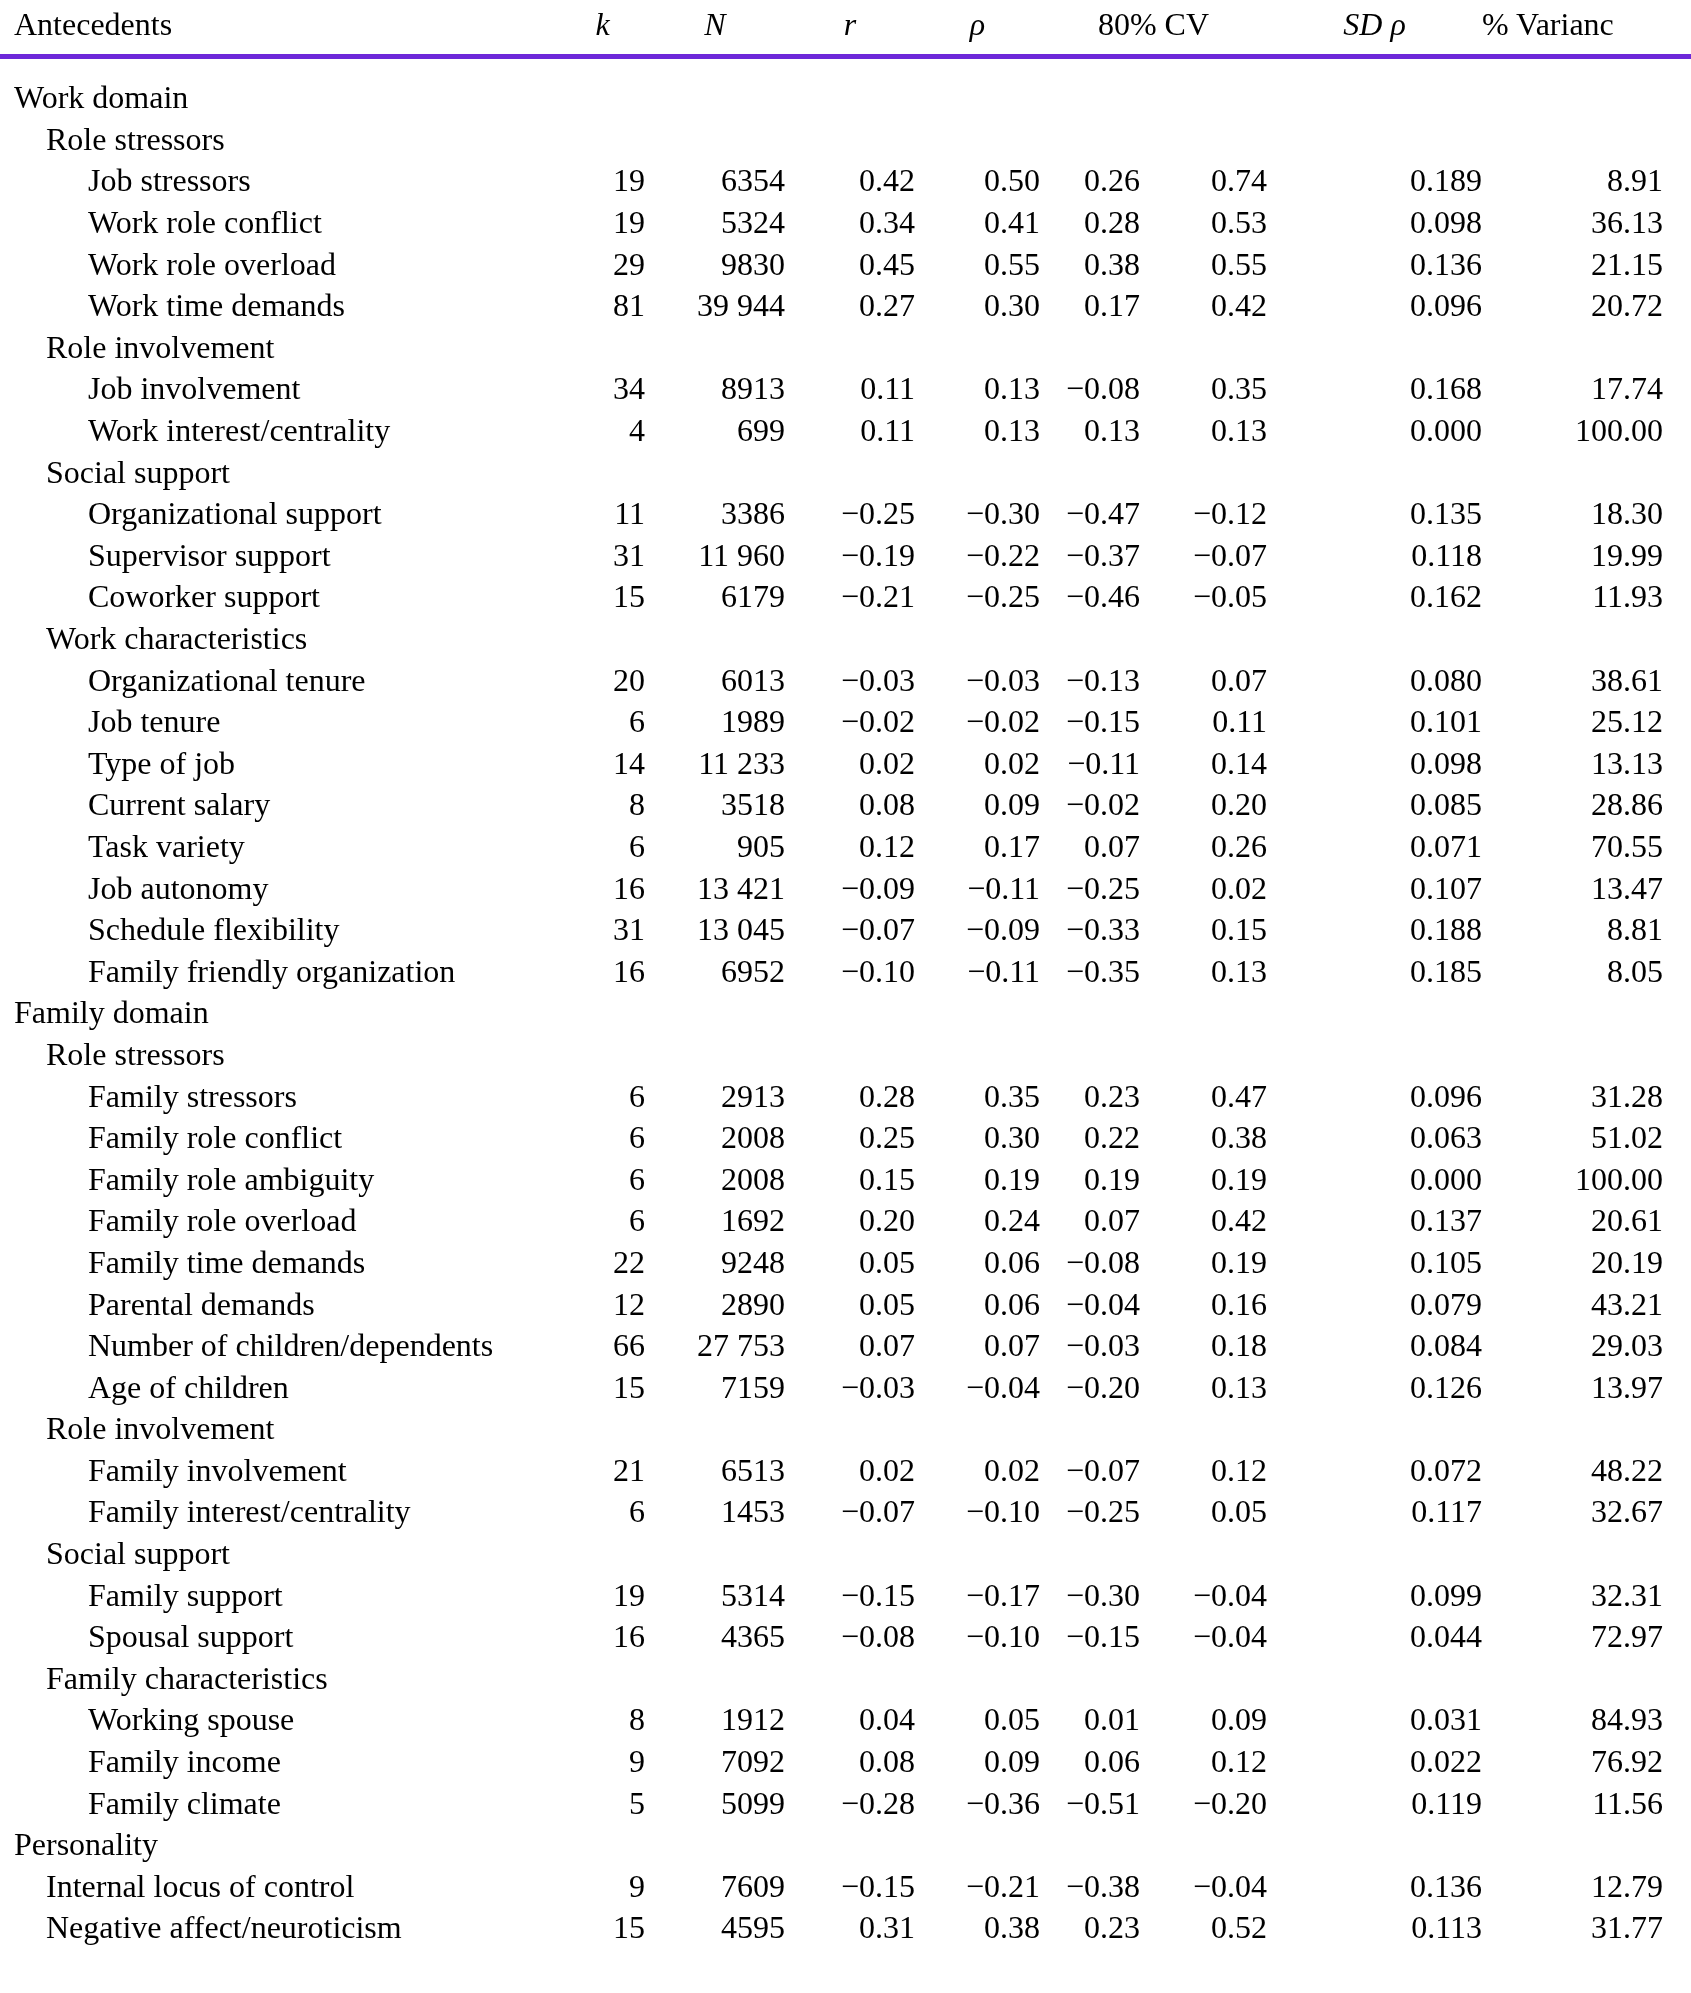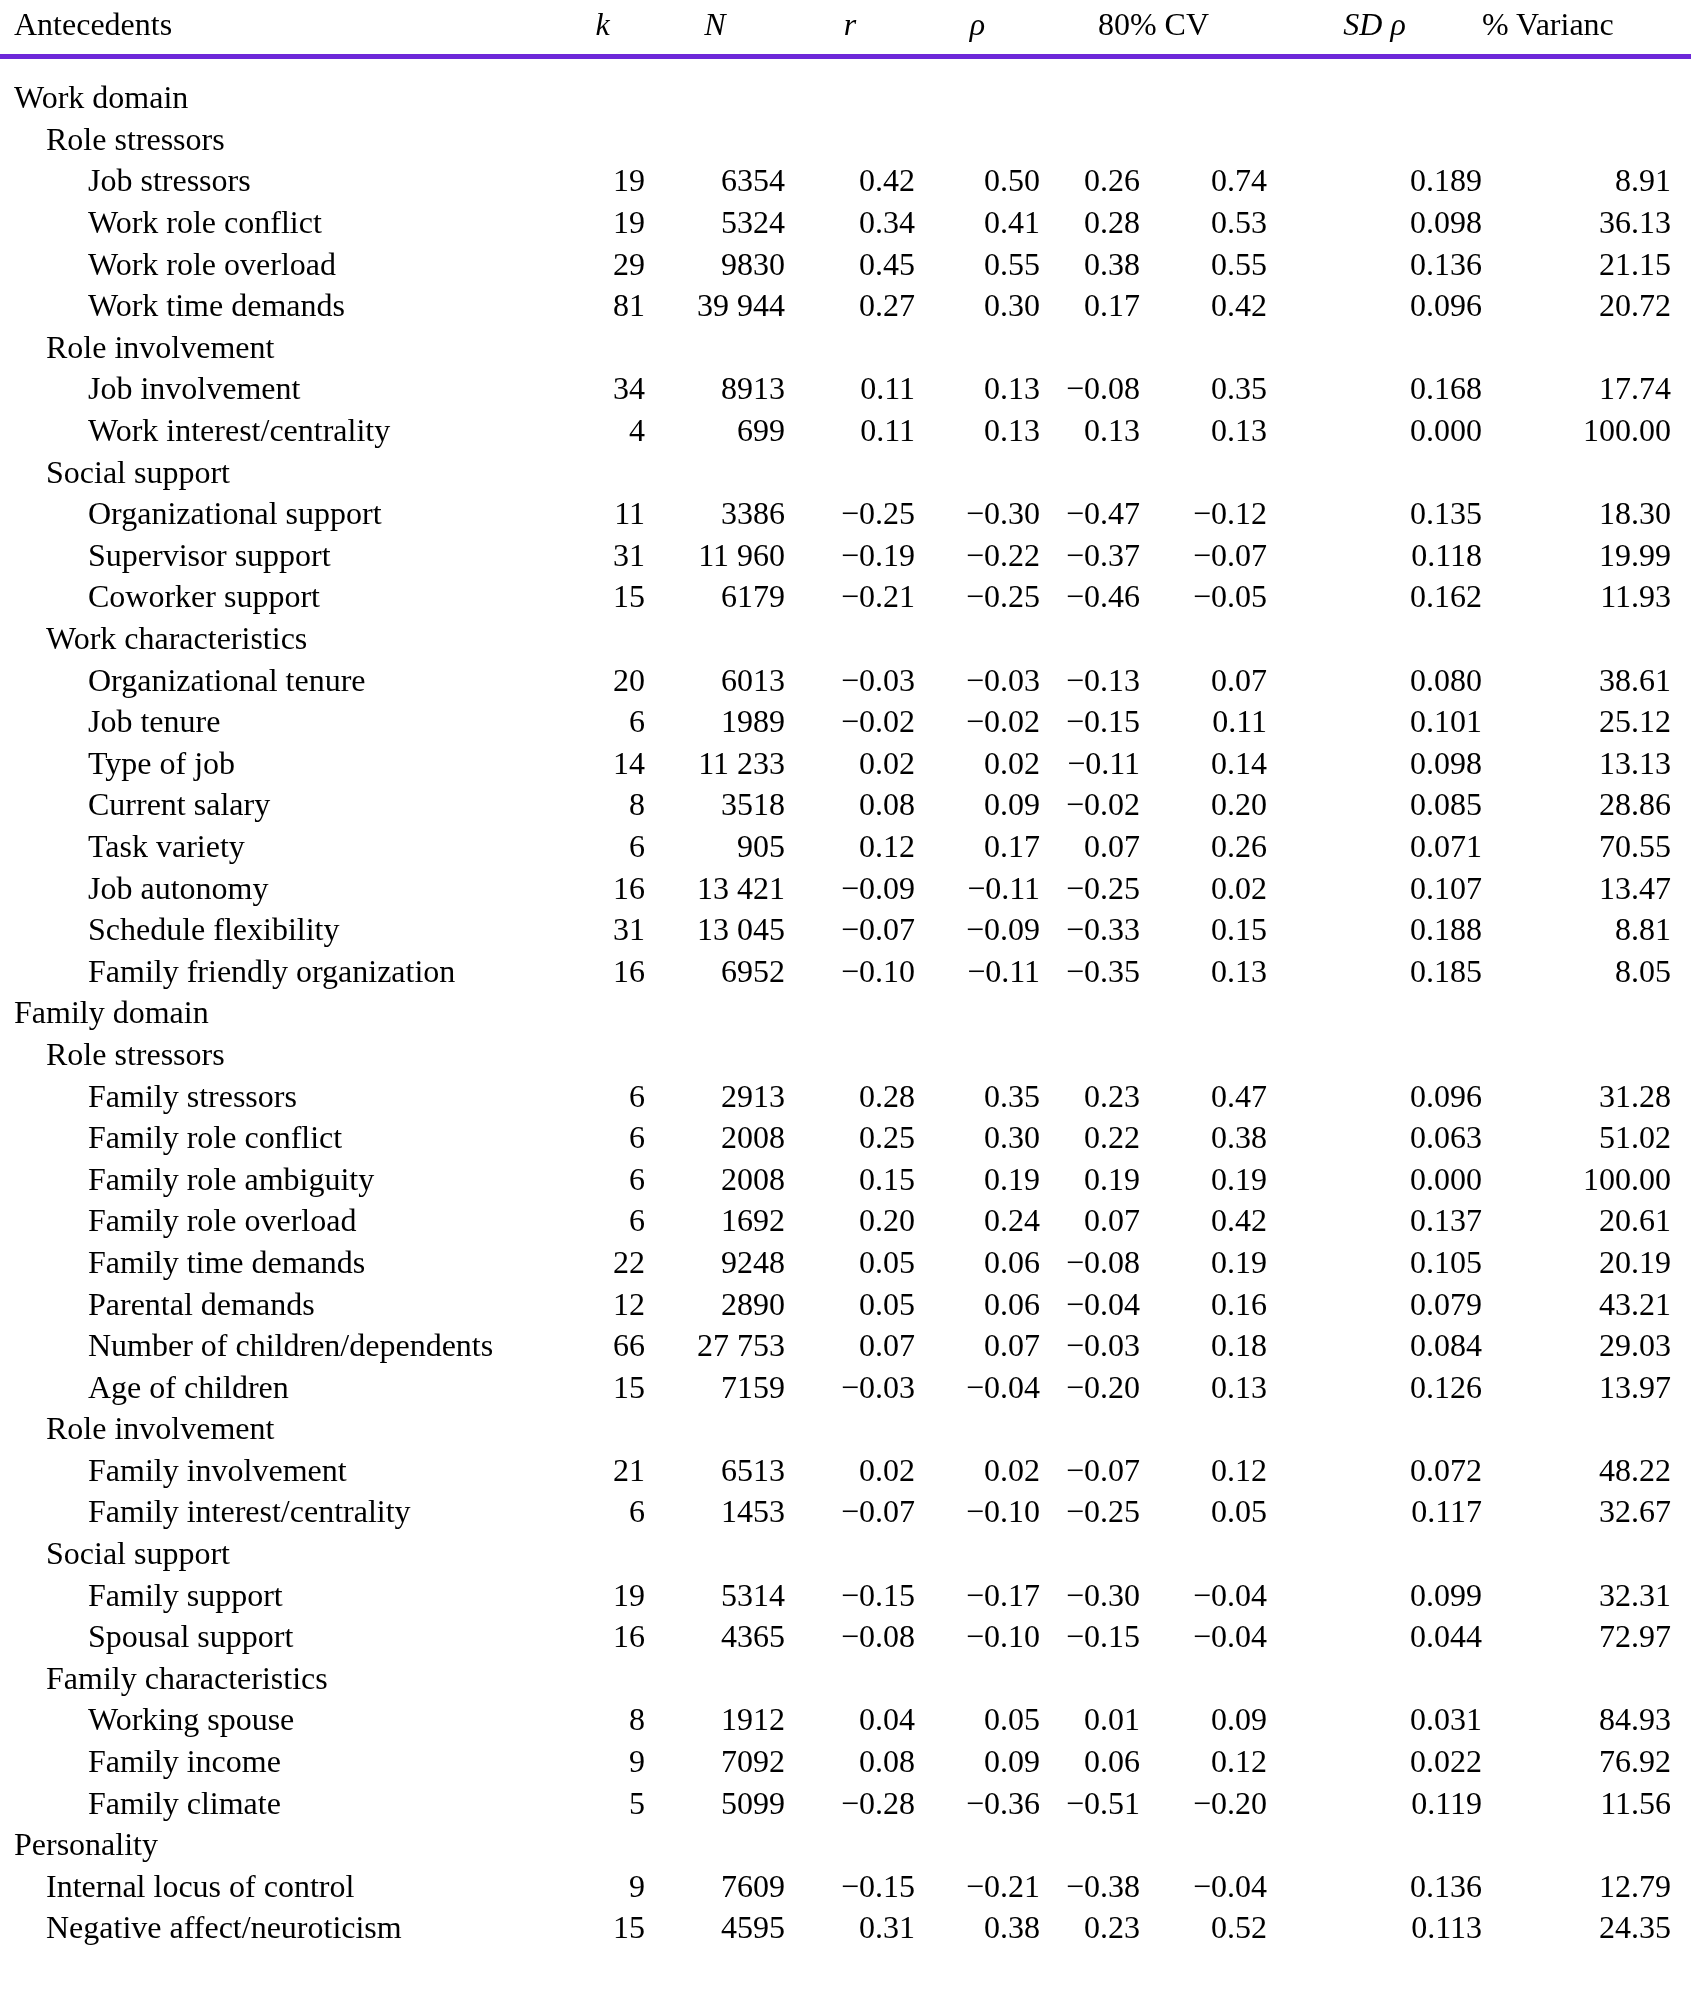--- a/index.html
+++ b/index.html
@@ -48,21 +48,21 @@
     padding: 0;
     white-space: nowrap;
     overflow: visible;
   }
   tbody tr:first-child td { padding-top: 18px; }
   td.label { text-align: left; }
   td.label.lvl0 { padding-left: 14px; }
   td.label.lvl1 { padding-left: 46px; margin-top: 16px; }
   td.label.lvl2 { padding-left: 88px; margin-left: 23px; }
   td.num { text-align: right; }
-  td.num.var { padding-right: 20px; }
+  td.num.var { padding-right: 28px; }
 </style>
 </head>
 <body>
 
 <table class="meta">
   <colgroup>
     <col class="c-label">
       <col class="c-k">
       <col class="c-n">
       <col class="c-r">
@@ -571,16 +571,16 @@
       </tr>
       <tr>
         <td class="label lvl1">Negative affect/neuroticism</td>
         <td class="num">15</td>
         <td class="num">4595</td>
         <td class="num">0.31</td>
         <td class="num">0.38</td>
         <td class="num">0.23</td>
         <td class="num">0.52</td>
         <td class="num">0.113</td>
-        <td class="num var">24.35</td>
+        <td class="num var">31.77</td>
       </tr>
     </tbody>
 </table>
 
 </body></html>

